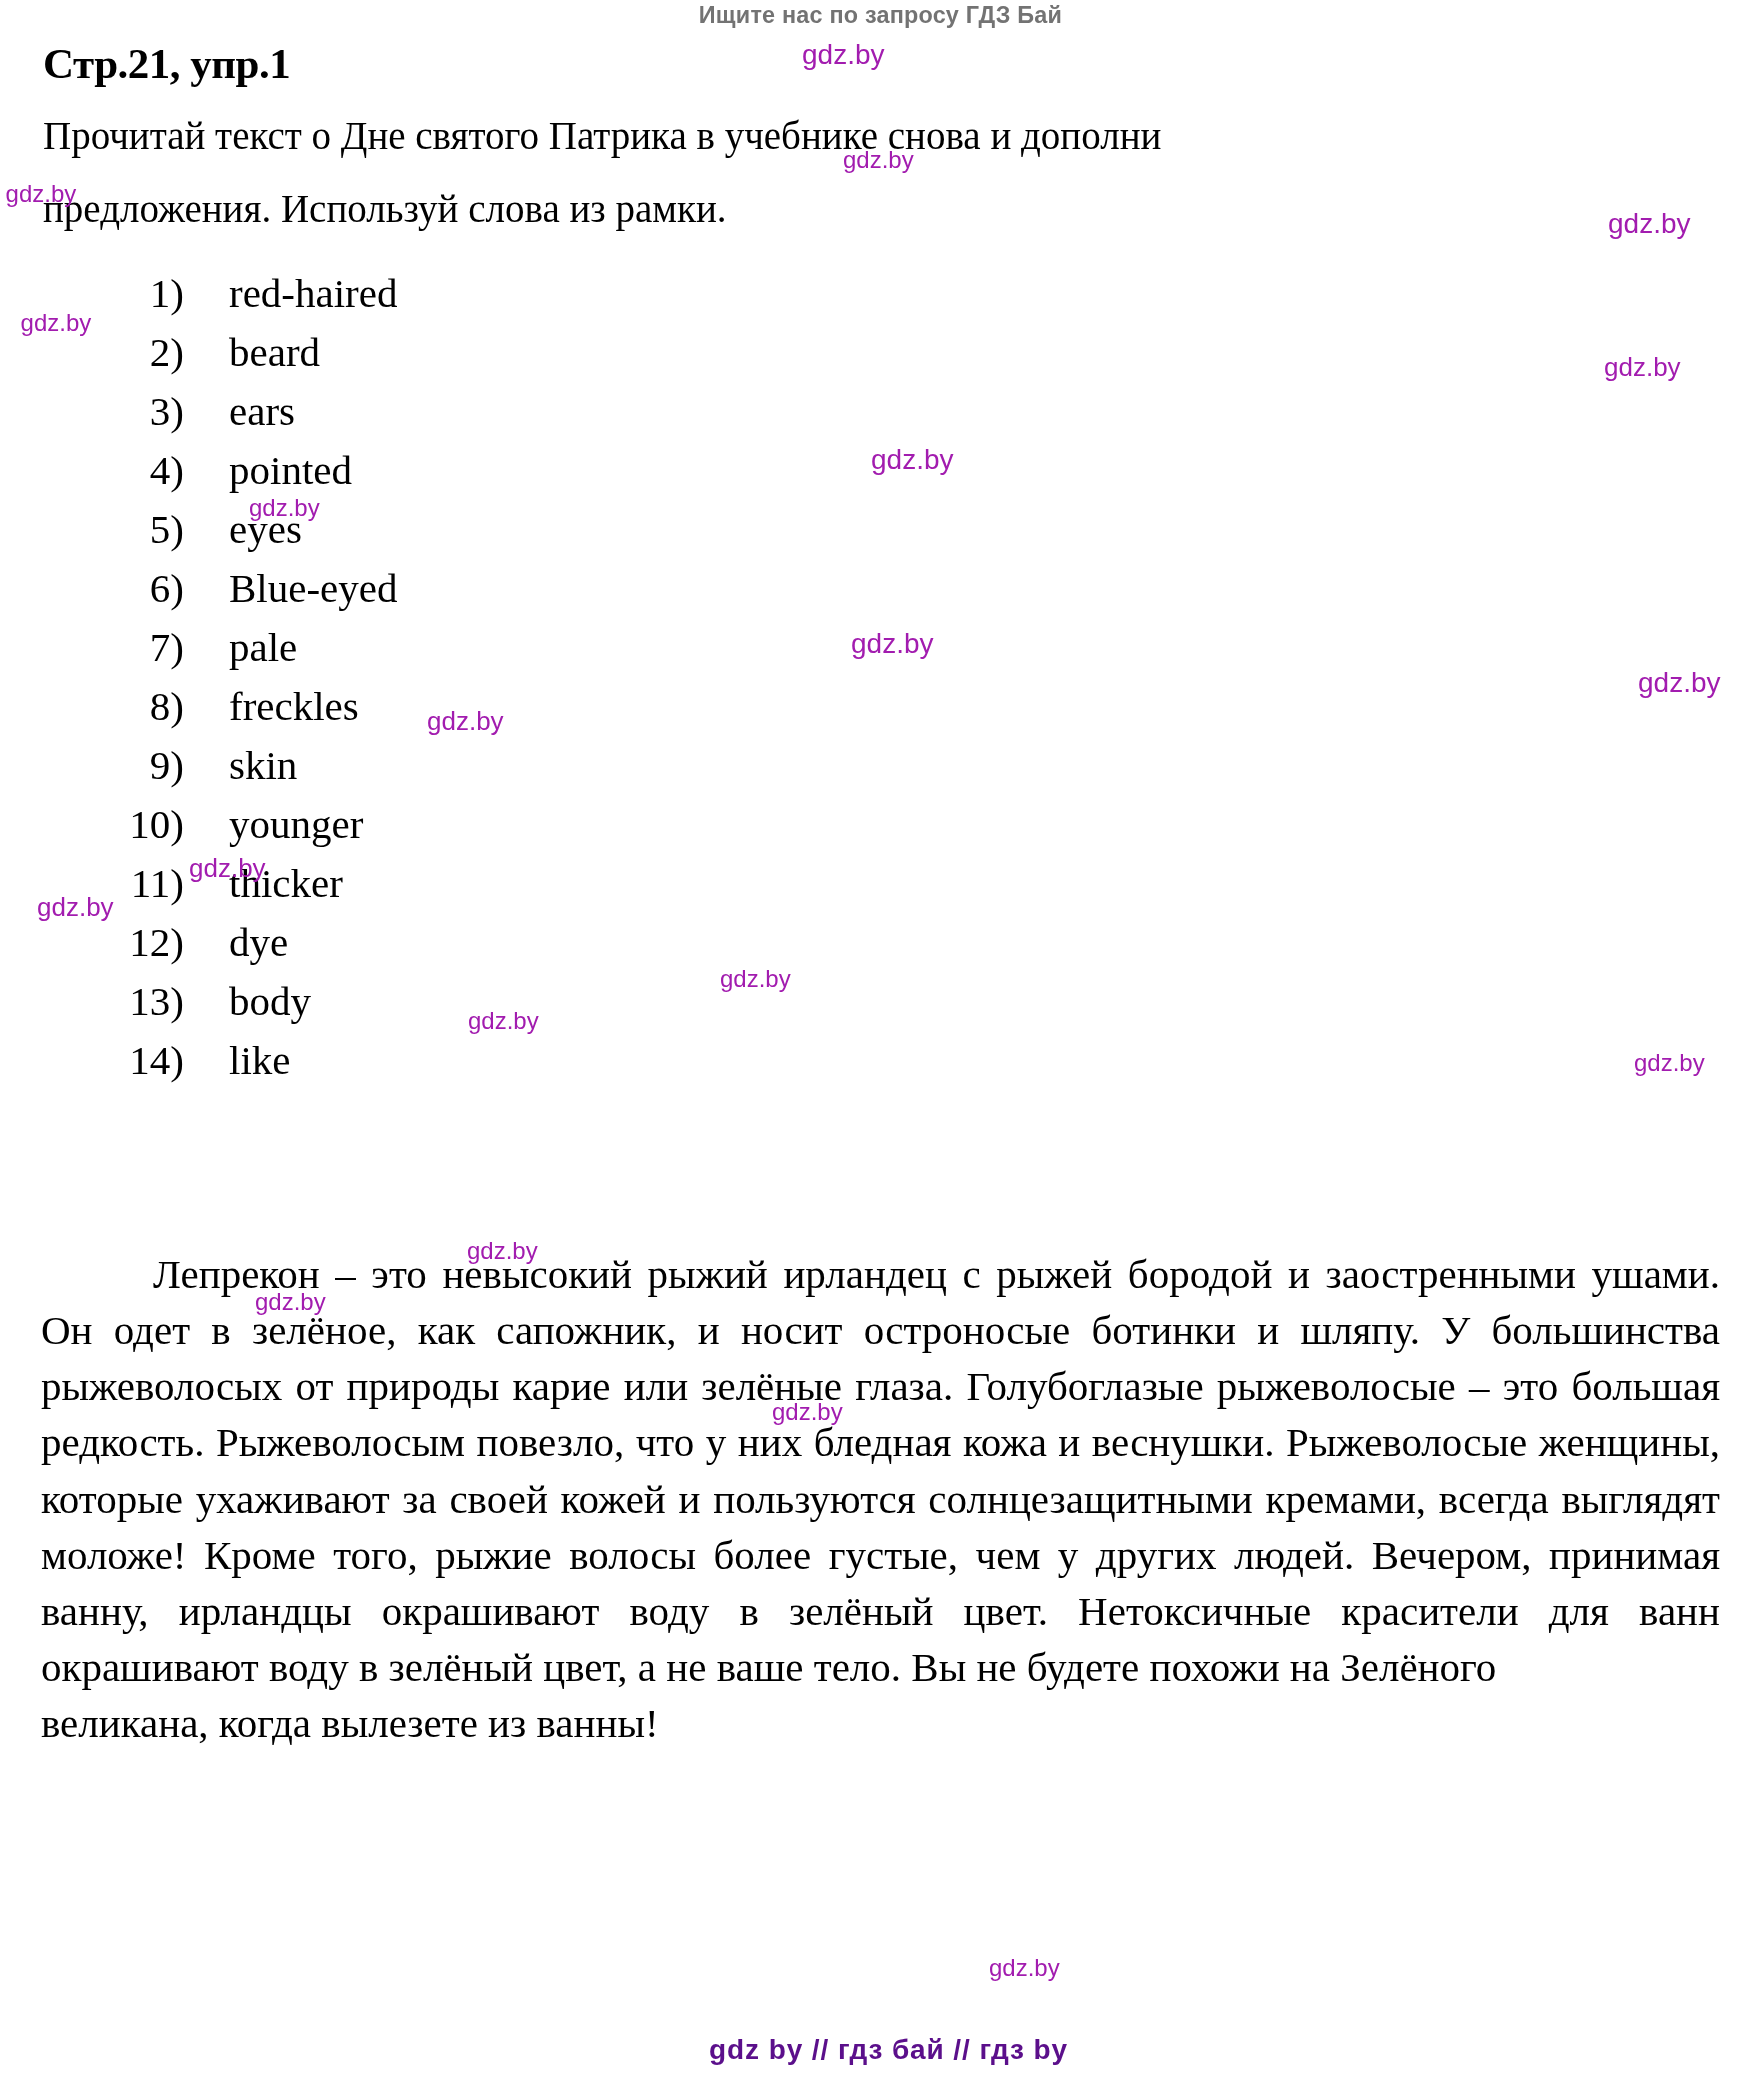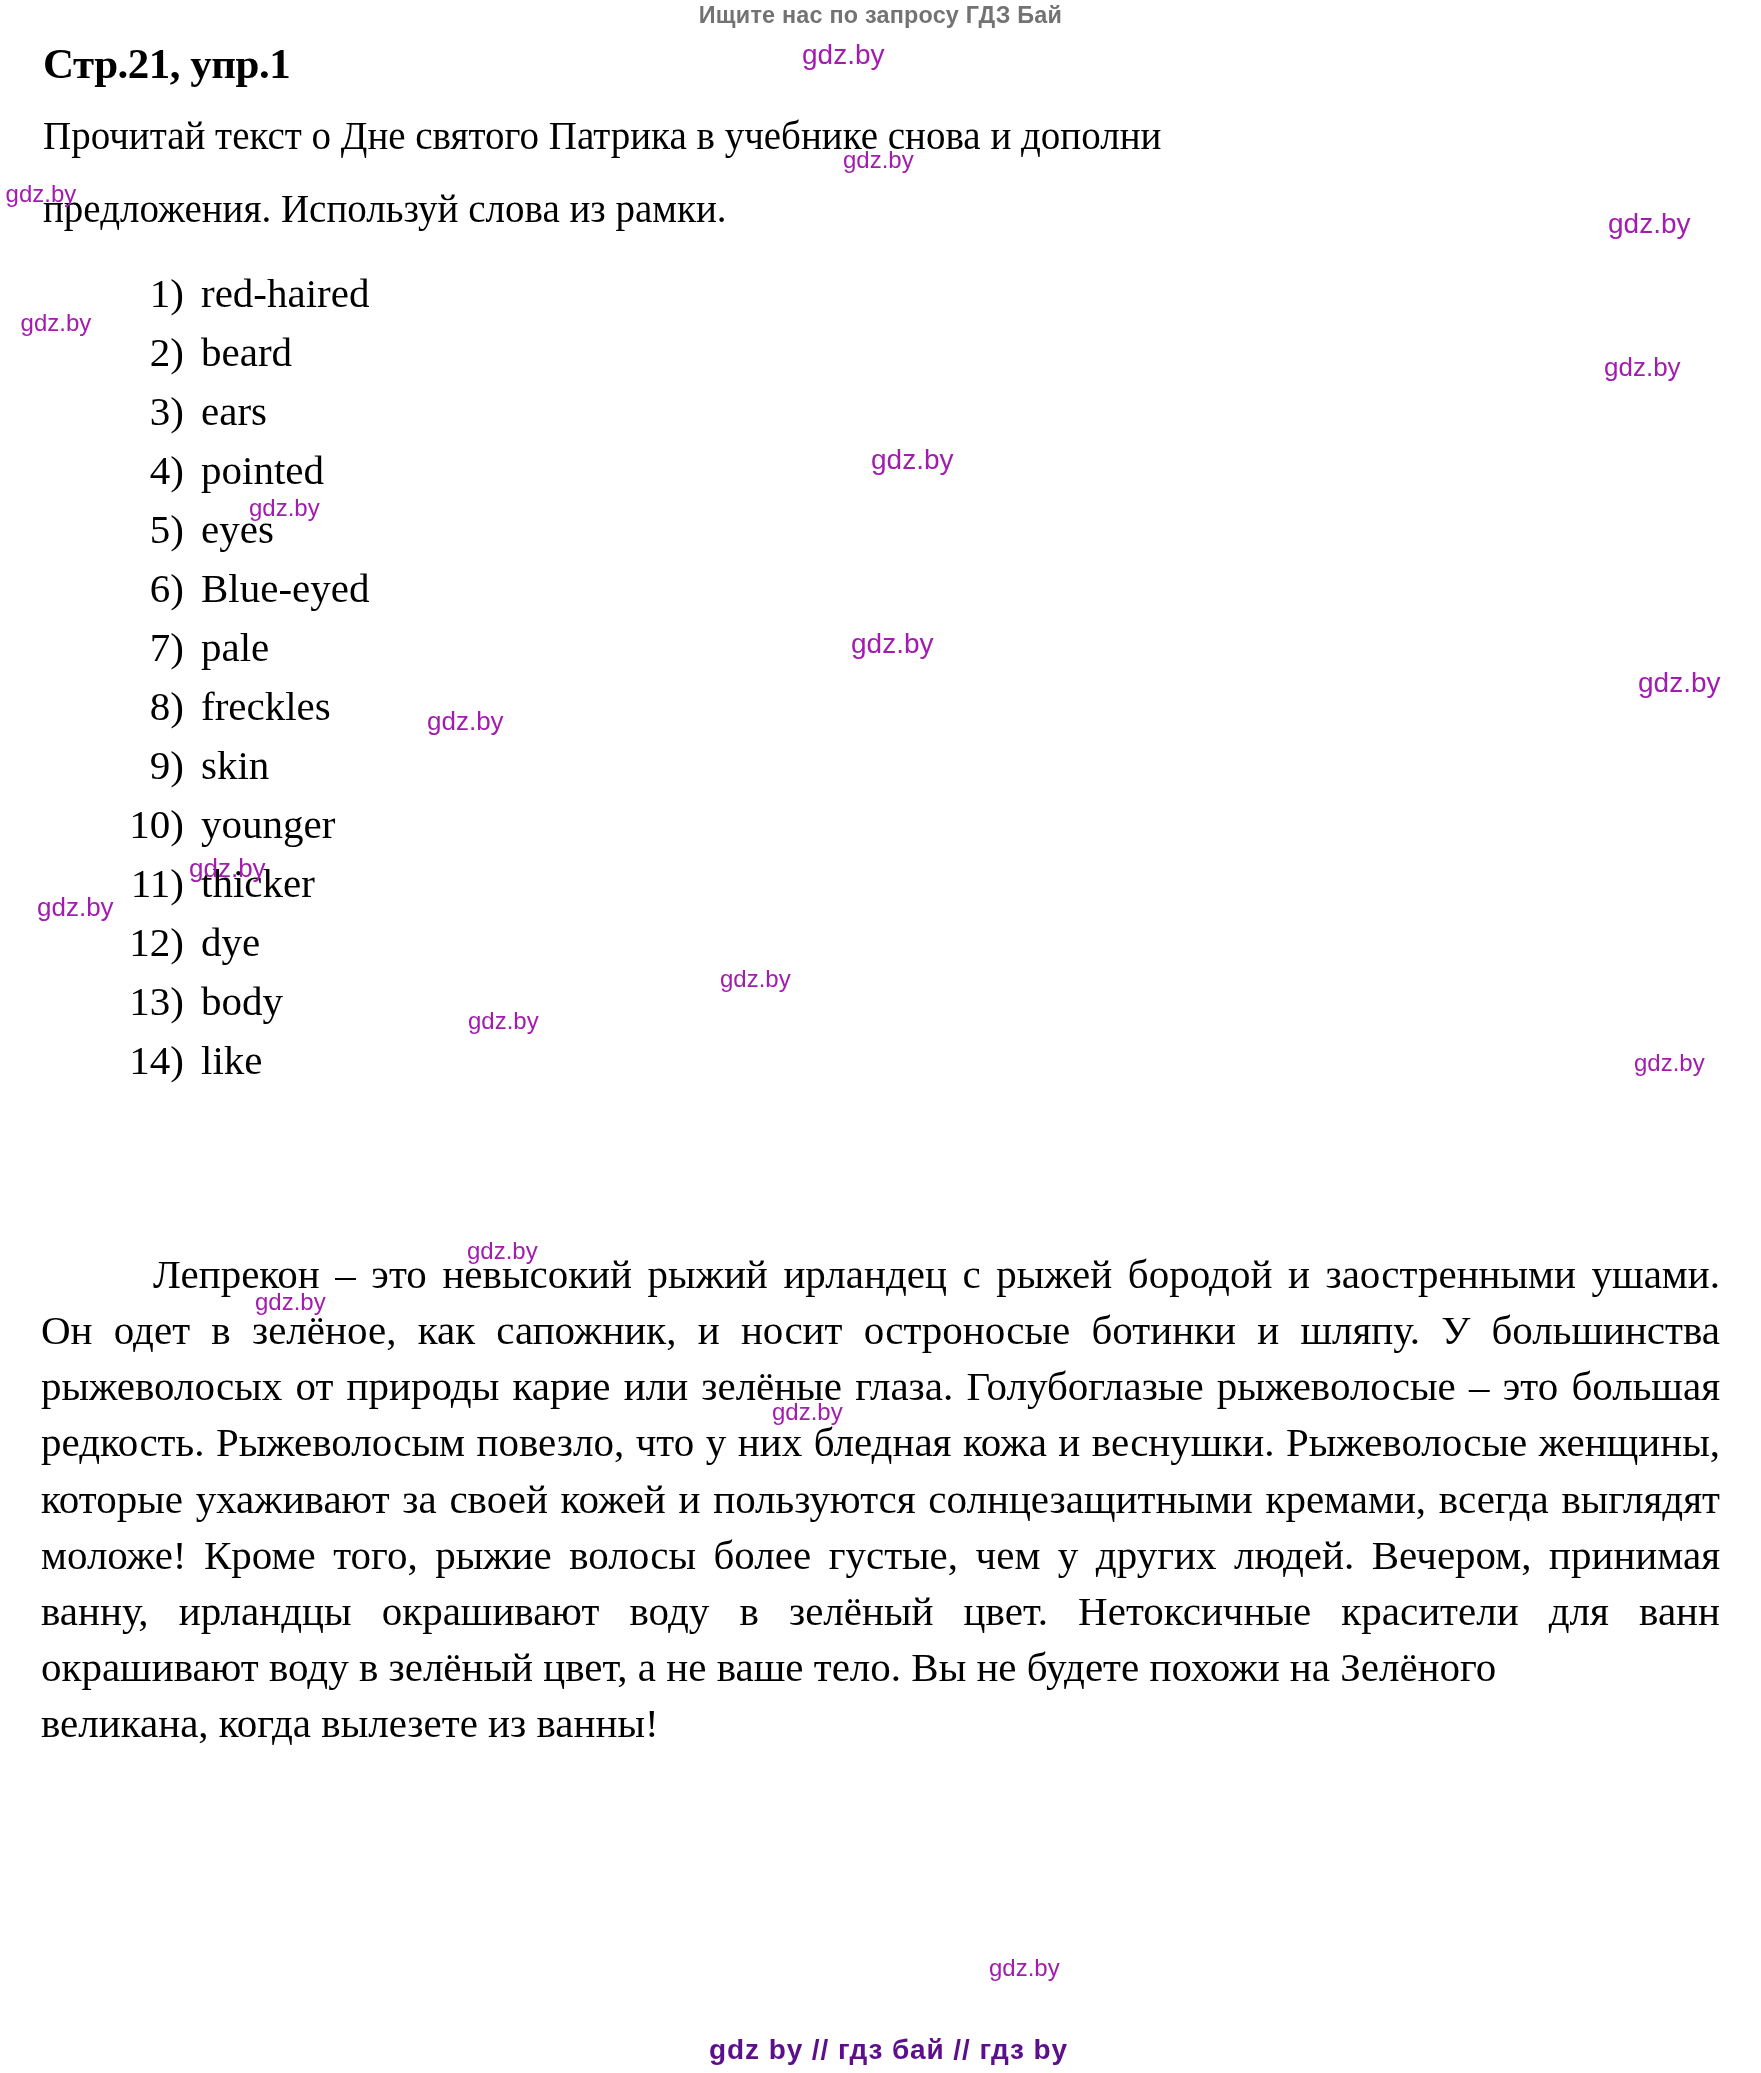--- a/index.html
+++ b/index.html
@@ -70,21 +70,21 @@
     font-size: 41px;
     line-height: 59px;
   }
   .ans-num {
     display: inline-block;
     width: 94px;
     text-align: right;
     padding-right: 17px;
     white-space: nowrap;
   }
-  .ans-word { white-space: nowrap; }
+  .ans-word { white-space: nowrap; margin-left: 28px; }
 
   
   .translation {
     position: absolute;
     top: 1246px;
     left: 41px;
     width: 1679px;
     font-size: 41px;
     line-height: 1.37;
     text-align: justify;

